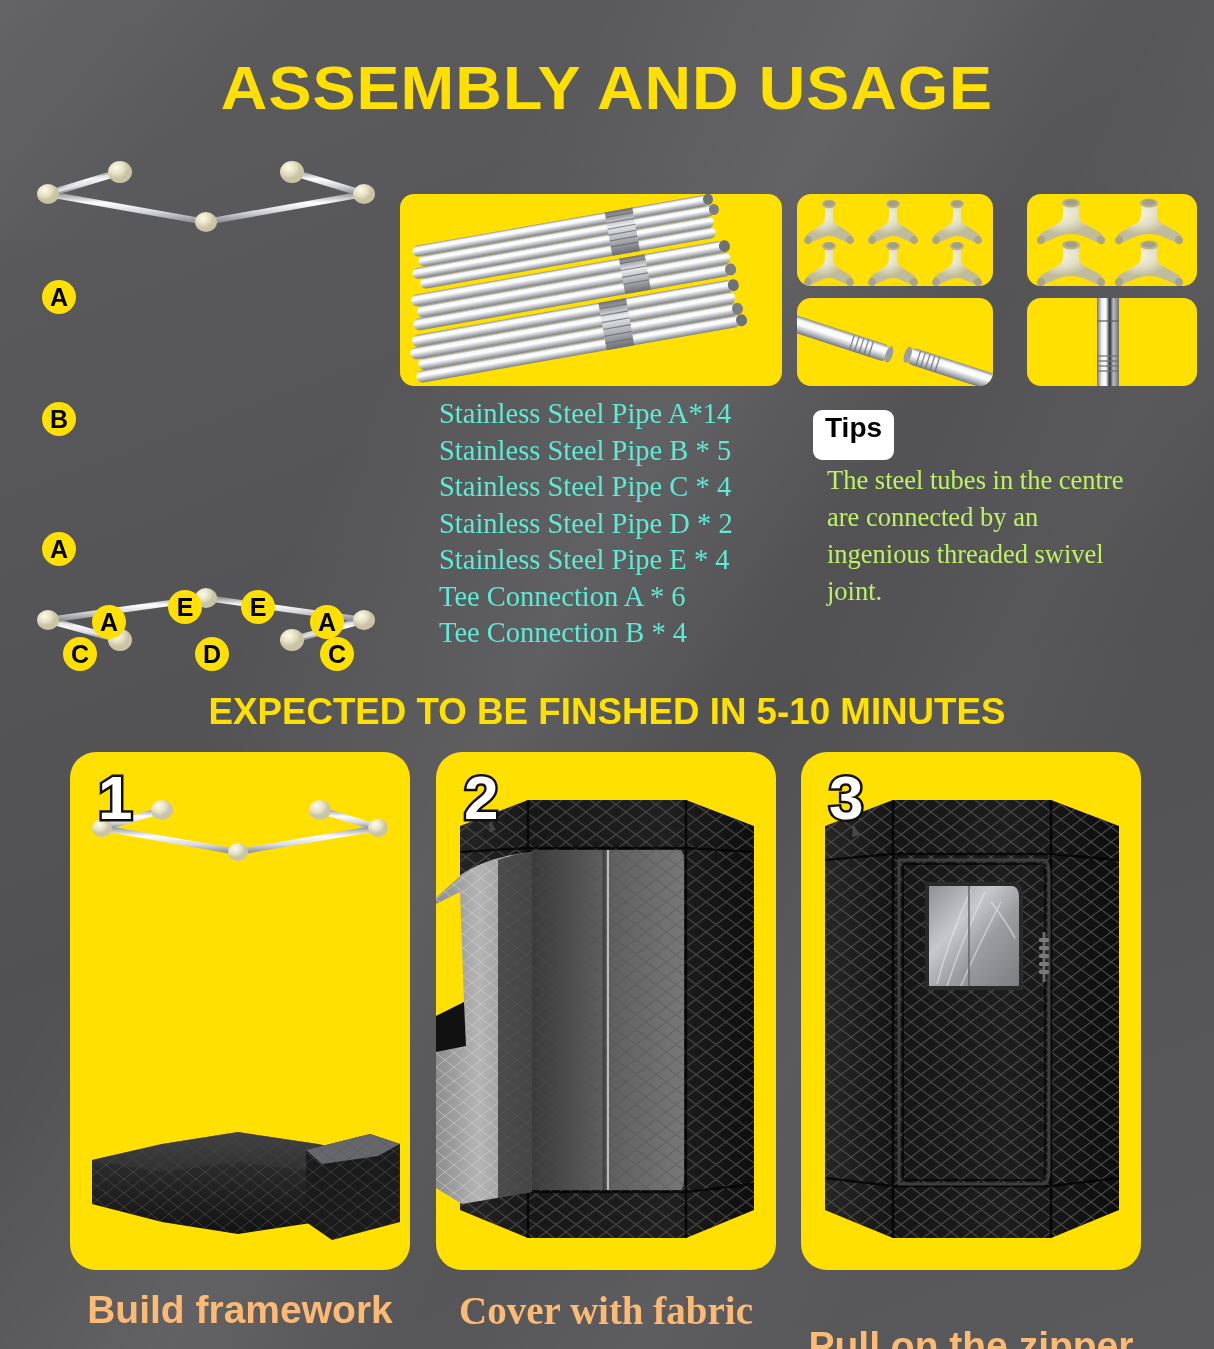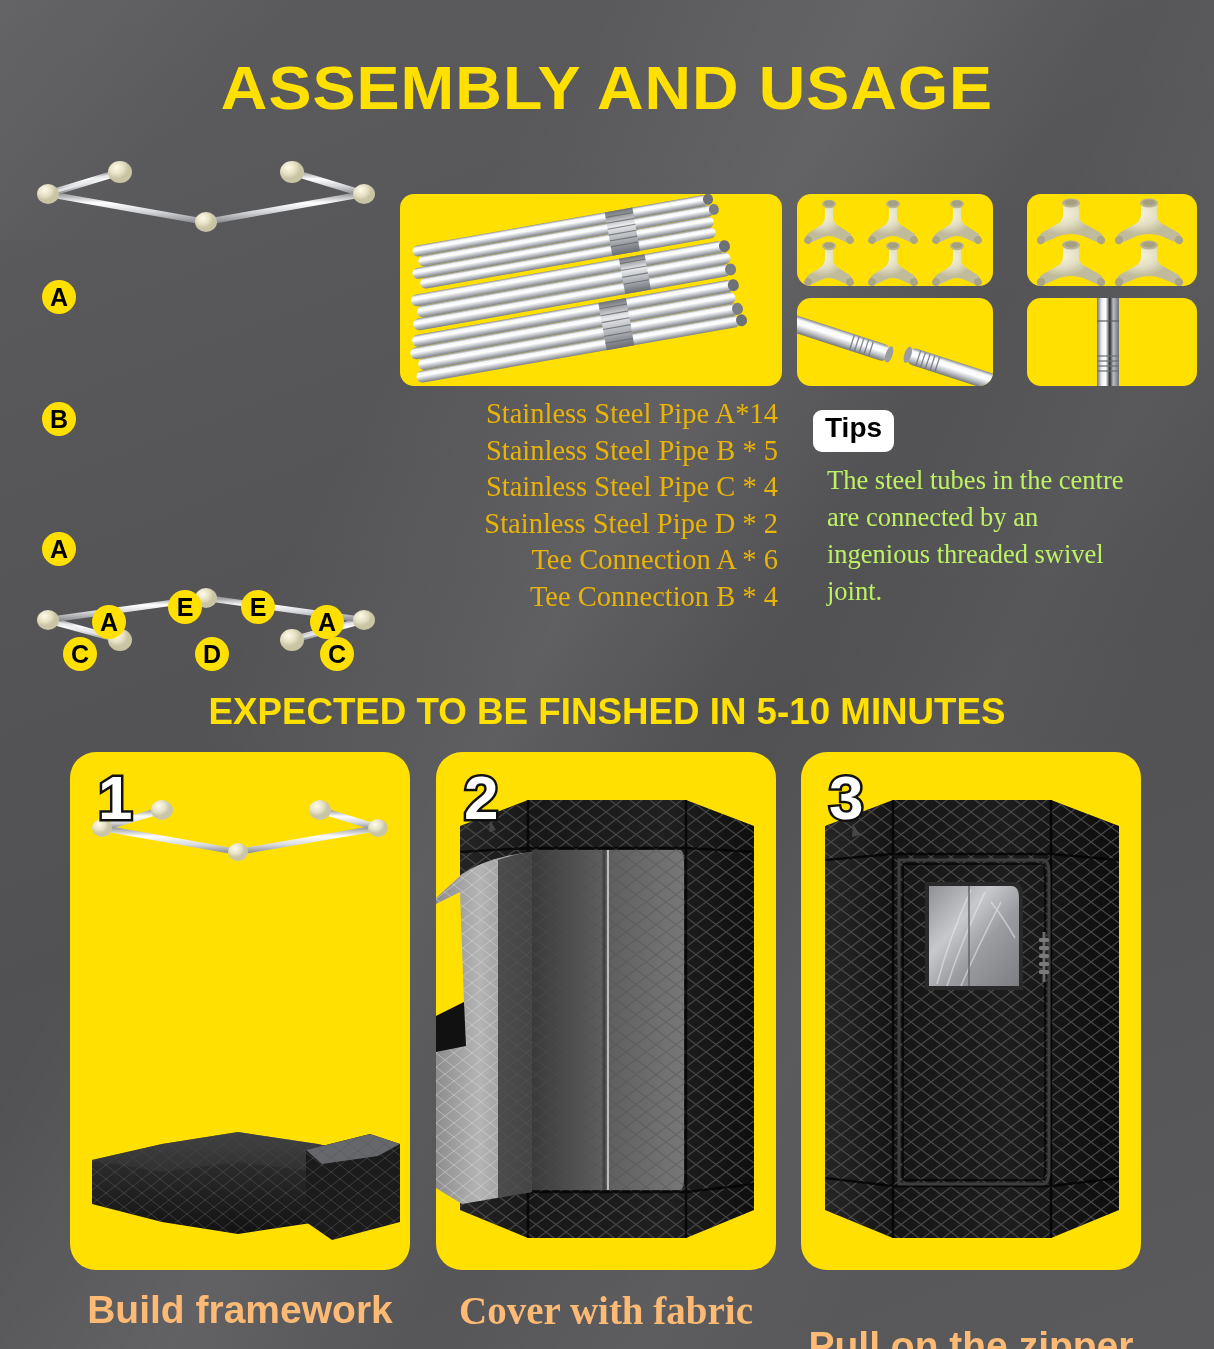--- a/index.html
+++ b/index.html
@@ -61,36 +61,35 @@
     overflow: hidden;
   }
   #panel-pipes  { left: 400px; top: 194px; width: 382px; height: 192px; }
   #panel-teeA   { left: 797px; top: 194px; width: 196px; height: 92px; }
   #panel-teeB   { left: 1027px; top: 194px; width: 170px; height: 92px; }
   #panel-joint1 { left: 797px; top: 298px; width: 196px; height: 88px; }
   #panel-joint2 { left: 1027px; top: 298px; width: 170px; height: 88px; }
 
   
   #parts-list {
-    position: absolute; left: 398px; top: 396px; width: 380px;
-    color: #eab308;
+    position: absolute; left: 439px; top: 396px; width: 380px;
+    color: #5eead4;
     font-family: "Liberation Serif", serif;
     font-size: 28.5px;
     line-height: 36.5px;
-    text-align: right;
   }
   #parts-list div { white-space: nowrap; }
 
   
   #tips-badge {
     position: absolute; left: 813px; top: 410px;
     background: #fff; color: #000;
     font-weight: bold; font-size: 28px;
     border-radius: 9px;
-    padding: 2px 12px 8px 12px;
+    padding: 2px 12px 16px 12px;
     font-family: "Liberation Sans", sans-serif;
   }
   #tips-text {
     position: absolute; left: 827px; top: 462px; width: 300px;
     color: #bef264;
     font-family: "Liberation Serif", serif;
     font-size: 26.5px;
     line-height: 37px;
   }
 
@@ -412,20 +411,21 @@
     </g>
     <rect x="70" y="22" width="22" height="2" fill="#5a5d61" opacity="0.6"></rect>
   </svg>
 </div>
 
 <div id="parts-list">
   <div>Stainless Steel Pipe A*14</div>
   <div>Stainless Steel Pipe B * 5</div>
   <div>Stainless Steel Pipe C * 4</div>
   <div>Stainless Steel Pipe D * 2</div>
+  <div>Stainless Steel Pipe E * 4</div>
   <div>Tee Connection A * 6</div>
   <div>Tee Connection B * 4</div>
 </div>
 
 <div id="tips-badge">Tips</div>
 <div id="tips-text">The steel tubes in the centre are connected by an ingenious threaded swivel joint.</div>
 
 <div id="banner">EXPECTED TO BE FINSHED IN 5-10 MINUTES</div>
 
 <div class="step-card" id="step-1">

